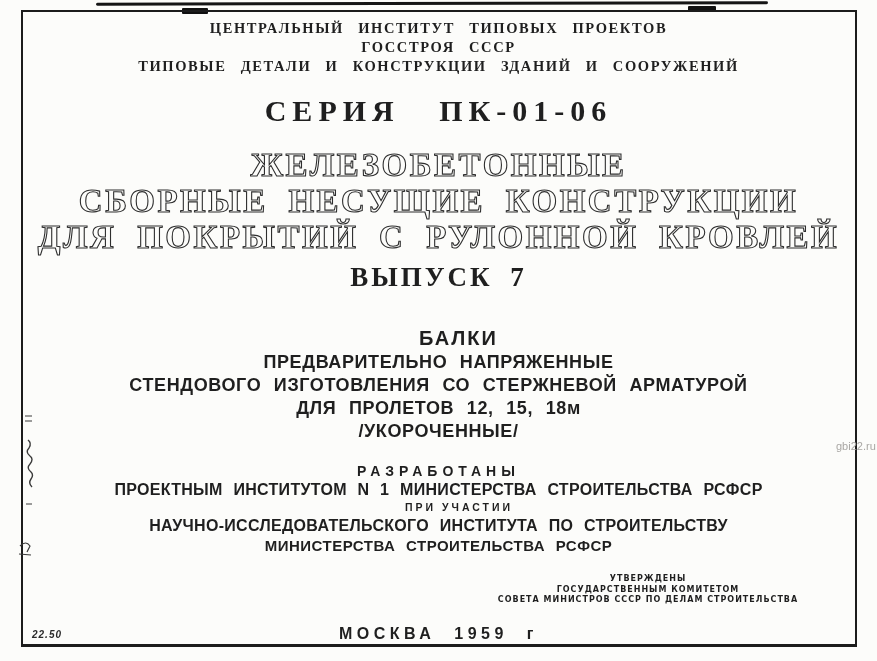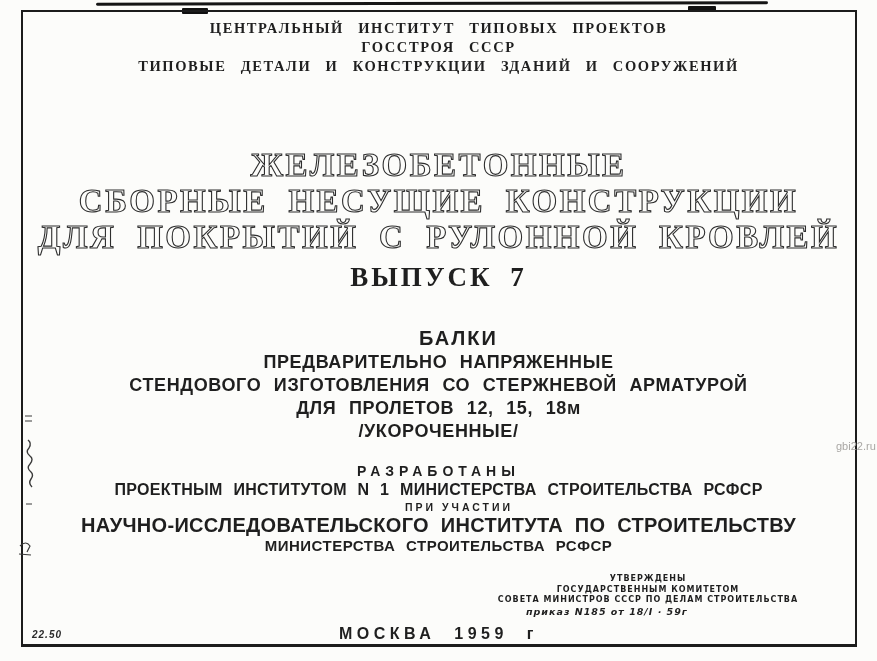--- a/index.html
+++ b/index.html
@@ -28,21 +28,21 @@
     .main-title{color:transparent;-webkit-text-stroke:1.1px #2e2e2e;}
   }
   .issue{top:262px;font-size:27px;font-weight:bold;letter-spacing:3px;word-spacing:8px;}
   .subject{top:325px;font-family:"Liberation Sans","DejaVu Sans",sans-serif;font-weight:bold;}
   .subject .s1{font-size:20px;line-height:26px;letter-spacing:2px;padding-left:40px;}
   .subject .s2,.subject .s3,.subject .s4,.subject .s5{font-size:18px;line-height:23px;letter-spacing:0.6px;word-spacing:7px;}
   .developed{top:463px;font-family:"Liberation Sans","DejaVu Sans",sans-serif;font-weight:bold;}
   .developed .d-head{font-size:14px;letter-spacing:5px;line-height:16px;}
   .developed .d1{font-size:16px;line-height:21px;word-spacing:6px;letter-spacing:0.3px;}
   .developed .d-part{font-size:10.5px;letter-spacing:3px;line-height:15px;padding-left:41px;}
-  .developed .d2{font-size:20px;line-height:21px;word-spacing:6px;letter-spacing:0.3px;}
+  .developed .d2{font-size:16px;line-height:21px;word-spacing:6px;letter-spacing:0.3px;}
   .developed .d3{font-size:15px;line-height:20px;word-spacing:6px;letter-spacing:0.5px;}
   .corner-note{
     position:absolute;font-family:"DejaVu Sans","Liberation Sans",sans-serif;
     font-weight:bold;font-size:8px;letter-spacing:1px;line-height:10.5px;text-align:center;
   }
   .submitted{left:75px;top:580px;width:230px;}
   .approved{left:468px;top:574px;width:360px;}
   .order-note{
     font-family:"DejaVu Sans","Liberation Sans",sans-serif;
     font-style:italic;font-weight:bold;font-size:9.5px;letter-spacing:1px;
@@ -73,20 +73,21 @@
     <path d="M10 92 L16 92" stroke="#3a3a3a" stroke-width="1" fill="none"></path>
     <path d="M4 134 q6 -6 10 0 l-3 6 M3 142 l12 1" stroke="#3a3a3a" stroke-width="1.2" fill="none"></path>
   </svg>
 
   <div class="blk hdr">
     <div>ЦЕНТРАЛЬНЫЙ ИНСТИТУТ ТИПОВЫХ ПРОЕКТОВ</div>
     <div>ГОССТРОЯ СССР</div>
     <div>ТИПОВЫЕ ДЕТАЛИ И КОНСТРУКЦИИ ЗДАНИЙ И СООРУЖЕНИЙ</div>
   </div>
 
+  <div class="blk series">СЕРИЯ ПК-01-06</div>
 
   <div class="blk main-title">
     <div>ЖЕЛЕЗОБЕТОННЫЕ</div>
     <div>СБОРНЫЕ НЕСУЩИЕ КОНСТРУКЦИИ</div>
     <div>ДЛЯ ПОКРЫТИЙ С РУЛОННОЙ КРОВЛЕЙ</div>
   </div>
 
   <div class="blk issue">ВЫПУСК 7</div>
 
   <div class="blk subject">
@@ -103,21 +104,20 @@
     <div class="d-part">ПРИ УЧАСТИИ</div>
     <div class="d2">НАУЧНО-ИССЛЕДОВАТЕЛЬСКОГО ИНСТИТУТА ПО СТРОИТЕЛЬСТВУ</div>
     <div class="d3">МИНИСТЕРСТВА СТРОИТЕЛЬСТВА РСФСР</div>
   </div>
 
 
   <div class="corner-note approved">
     <div>УТВЕРЖДЕНЫ</div>
     <div>ГОСУДАРСТВЕННЫМ КОМИТЕТОМ</div>
     <div>СОВЕТА МИНИСТРОВ СССР ПО ДЕЛАМ СТРОИТЕЛЬСТВА</div>
-    <div class="order-note">приказ N185 от 18/I · 59г</div>
   </div>
 
   <div class="blk imprint">МОСКВА 1959 г</div>
 
   <div class="price">22.50</div>
 
   <div class="watermark">gbi22.ru</div>
 
 </div>
 

